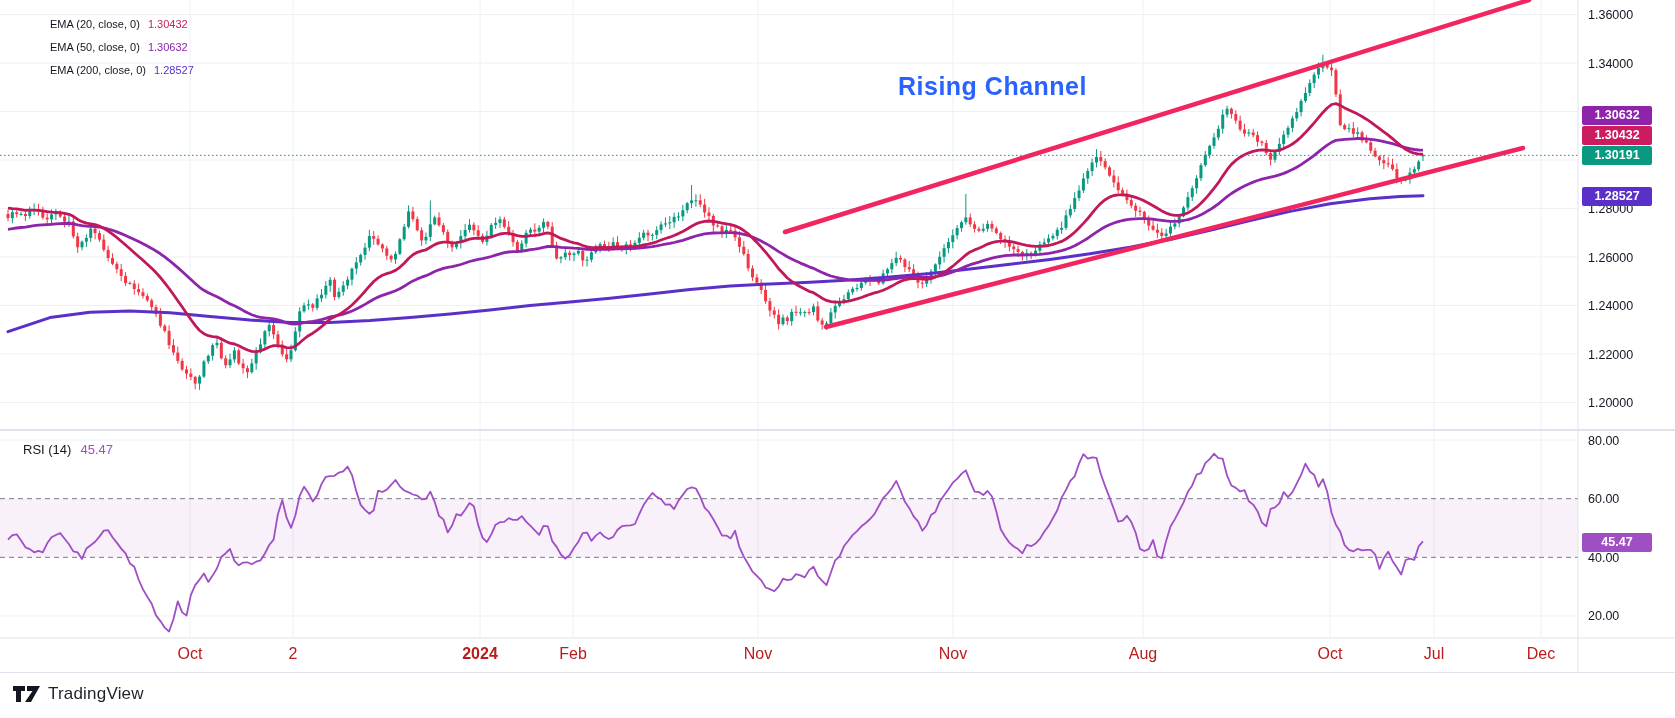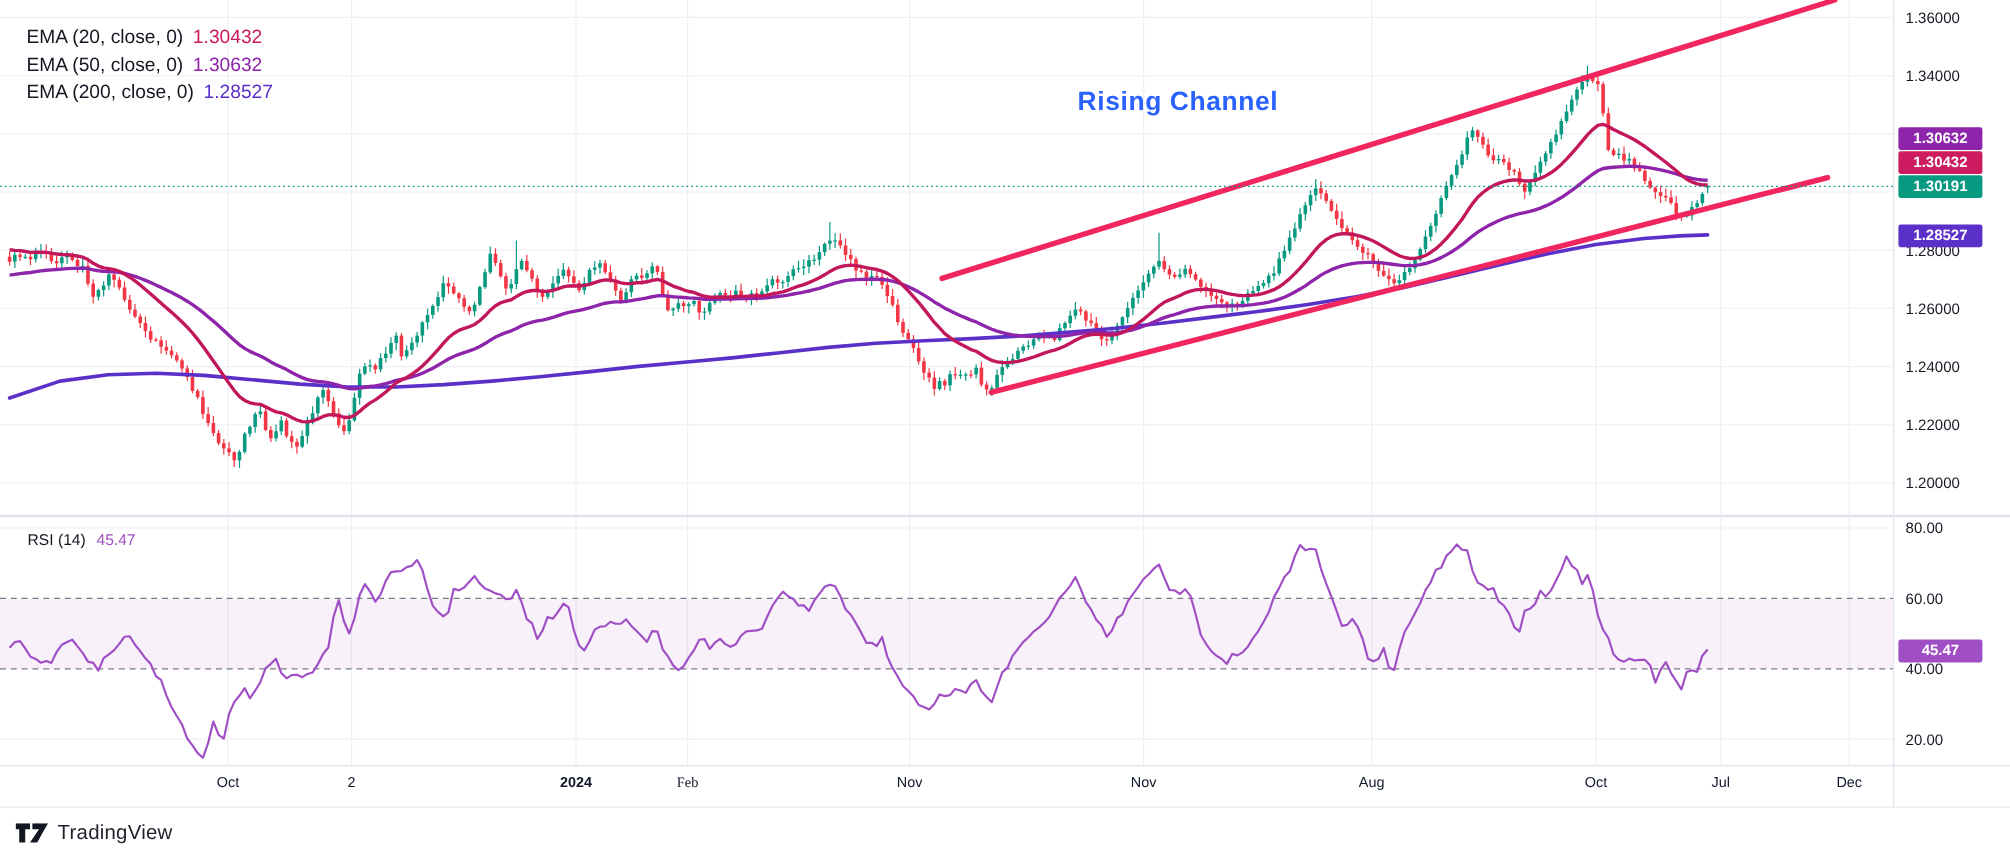--- a/index.html
+++ b/index.html
@@ -4,33 +4,33 @@
 <style>
   html,body{margin:0;padding:0;}
   body{
     width:1675px;height:718px;background:#ffffff;position:relative;overflow:hidden;
     font-family:"Liberation Sans", sans-serif;color:#131722;
   }
   #chart-svg{position:absolute;left:0;top:0;}
   .overlay{position:absolute;left:0;top:0;width:1675px;height:718px;pointer-events:none;}
   .legend{position:absolute;left:22px;top:18px;}
   .legend-row{display:flex;align-items:baseline;gap:9px;font-size:14px;height:22px;white-space:nowrap;}
-  .ind-row{font-size:16px;height:23px;display:flex;gap:8px;align-items:flex-end;white-space:nowrap;}
+  .ind-row{font-size:11px;height:23px;display:flex;gap:8px;align-items:flex-start;white-space:nowrap;margin-left:28px;}
   .sym{font-size:14px;color:#131722;}
   .ohlc-part{color:#131722;}
   .ohlc-part b{font-weight:400;color:#089981;}
   .chg{color:#089981;}
   .ind-label{color:#131722;}
   .ind-value{font-weight:400;}
   .rsi-legend{position:absolute;left:23px;top:442px;display:flex;gap:9px;font-size:13px;align-items:flex-end;}
   .annotation{
-    position:absolute;left:898px;top:72px;font-size:22px;font-weight:700;color:#2962ff;
+    position:absolute;left:898px;top:72px;font-size:25px;font-weight:700;color:#2962ff;
     letter-spacing:0.5px;pointer-events:none;
   }
-  .time-label{position:absolute;top:645px;transform:translateX(-50%);font-size:12px;color:#0f172a;}
+  .time-label{position:absolute;top:645px;transform:translateX(-50%);font-size:16px;color:#b91c1c;}
   .time-label.bold{font-weight:700;}
   .axis-badge{
     position:absolute;left:1582px;width:70px;height:19px;border-radius:2px;color:#fff;
     font-size:12.5px;font-weight:700;text-align:center;line-height:19px;
   }
   .logo{position:absolute;left:13px;top:684px;display:flex;align-items:center;gap:7px;text-align:center;}
   .logo-text{font-size:17px;color:#1e222d;font-weight:400;letter-spacing:0.2px;}
 </style>
 </head>
 <body>
@@ -776,21 +776,21 @@
     <span class="ind-label">RSI (14)</span>
     <span class="ind-value" style="color: rgb(160, 78, 196);">45.47</span>
   </div>
 
   <div class="annotation" style="color: rgb(41, 98, 255);">Rising Channel</div>
 
   <div id="time-axis">
       <div class="time-label" style="left: 190px;">Oct</div>
       <div class="time-label" style="left: 293px;">2</div>
       <div class="time-label bold" style="left: 480px;">2024</div>
-      <div class="time-label" style="left: 573px; font-family: Liberation Serif, serif;">Feb</div>
+      <div class="time-label" style="left: 573px;">Feb</div>
       <div class="time-label" style="left: 758px;">Nov</div>
       <div class="time-label" style="left: 953px;">Nov</div>
       <div class="time-label" style="left: 1143px;">Aug</div>
       <div class="time-label" style="left: 1330px;">Oct</div>
       <div class="time-label" style="left: 1434px;">Jul</div>
       <div class="time-label" style="left: 1541px;">Dec</div>
     </div>
   <div id="badges">
       <div class="axis-badge" style="top: 105.5px; background: rgb(142, 36, 170);">1.30632</div>
       <div class="axis-badge" style="top: 125.5px; background: rgb(204, 27, 94);">1.30432</div>

